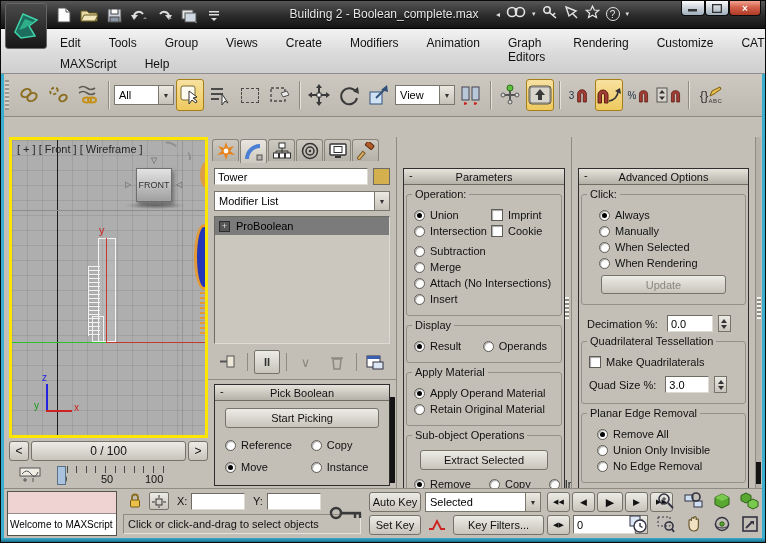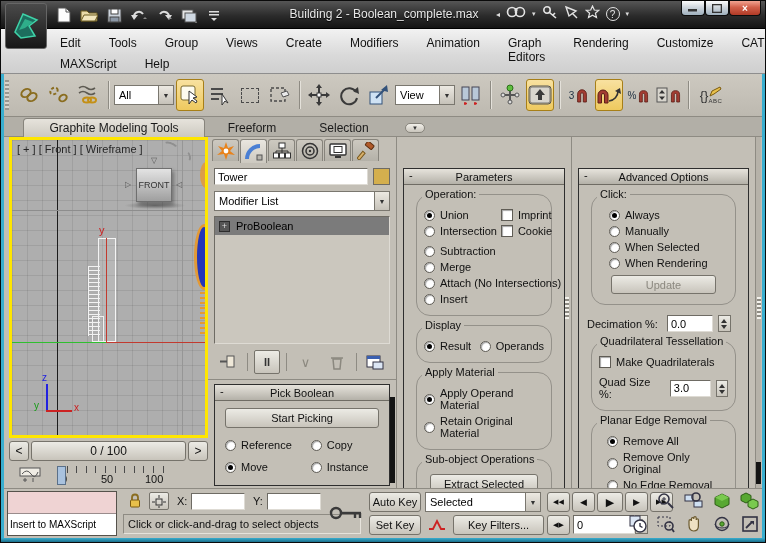--- a/index.html
+++ b/index.html
@@ -55,21 +55,21 @@
   .trackbar{left:8px;top:463px;width:199px;height:23px;}
   .ruler{position:absolute;left:48px;top:2px;width:120px;height:20px;}
   .ticks{position:absolute;left:0;top:0;width:115px;height:7px;background:repeating-linear-gradient(to right,#4a4a4a 0 1px,transparent 1px 9.6px);}
   .tlab{position:absolute;top:7px;font-size:11px;color:#111;}
   .tslider{position:absolute;left:0;top:0;width:9px;height:19px;background:#a9c2de;border:1px solid #5a7089;}
   
   .col{top:136px;height:351px;background:#c3bfb6;}
   .rollout{margin:4px 6px;border:1px solid #2e2e2e;background:#c3bfb6;}
   .rhead{height:16px;background:linear-gradient(#e6e3dc,#b4b1a8);border-bottom:1px solid #6f6c64;display:flex;align-items:center;justify-content:center;font-size:11px;color:#111;position:relative;}
   .rhead .minus{position:absolute;left:5px;top:0;font-size:11px;}
-  .grp{position:relative;border:1px solid #94918a;border-radius:14px;margin:9px 12px 6px;padding:10px 5px 6px;}
+  .grp{position:relative;border:1px solid #94918a;border-radius:3px;margin:9px 2px 6px;padding:10px 5px 6px;}
   .grp>.glab{position:absolute;top:-7px;left:5px;background:#c3bfb6;padding:0 3px;font-size:11px;color:#111;}
   .row{display:flex;align-items:center;gap:5px;margin:4px 2px;}
   .r{position:relative;width:11px;height:11px;border-radius:50%;background:#fff;border:1px solid #5f5c55;box-shadow:inset 1px 1px 1px rgba(0,0,0,.35);flex:none;}
   .r.on::after{content:"";position:absolute;left:2px;top:2px;width:5px;height:5px;border-radius:50%;background:#000;}
   .chk{width:12px;height:12px;background:#fff;border:1px solid #5f5c55;box-shadow:inset 1px 1px 1px rgba(0,0,0,.35);flex:none;}
   .fld{background:#fff;border:1px solid;border-color:#6e6b64 #dedbd4 #dedbd4 #6e6b64;height:17px;font-size:11px;display:flex;align-items:center;padding:0 3px;}
   .spin{width:13px;height:17px;display:flex;flex-direction:column;border:1px solid #76736b;background:linear-gradient(#ecebe5,#c8c4bb);}
   .spin span{flex:1;display:flex;align-items:center;justify-content:center;}
   .tri-u{width:0;height:0;border:3px solid transparent;border-bottom:4px solid #333;margin-bottom:1px;}
   .tri-d{width:0;height:0;border:3px solid transparent;border-top:4px solid #333;margin-top:1px;}
@@ -349,32 +349,20 @@
       <span style="font-size:13px;color:#333;">{}</span>
       <span style="display:flex;flex-direction:column;align-items:center;">
         <svg width="14" height="12" viewBox="0 0 14 12">
             <polygon points="2,10 4,5 12,1 13,3 6,8" fill="#e8c04a" stroke="#7a5a10"></polygon>
           </svg>
         <span style="font-size:6px;color:#333;letter-spacing:.5px;">ABC</span>
       </span>
     </div>
   </div>
 
-  <div class="abs ribbon">
-    <div class="rtab active" style="left:22px;width:182px;">
-        <span>Graphite Modeling Tools</span>
-      </div>
-    <div class="rtab" style="left:216px;width:70px;">
-        <span>Freeform</span>
-      </div>
-    <div class="rtab" style="left:308px;width:70px;">
-        <span>Selection</span>
-      </div>
-    <div class="oval">▼</div>
-  </div>
 
   <div class="abs viewport">
     <div class="abs vplabel">[ + ] [ Front ] [ Wireframe ]</div>
 
     <div class="abs vline" style="left:45px;background:#1c1c1c;"></div>
     <div class="abs vline" style="left:170px;background:#969696;"></div>
     <div class="abs hline" style="left:0;top:70px;width:100%;background:#8d8d8d;"></div>
     <div class="abs hline" style="left:0;top:202px;width:94px;background:#2fbf2f;"></div>
     <div class="abs hline" style="left:94px;top:202px;width:99px;background:#c23a2f;"></div>
 
@@ -713,40 +701,40 @@
         </div>
       </div>
       <div class="grp">
         <span class="glab">Planar Edge Removal</span>
         <div class="row" style="margin-left:10px;">
             <span class="r on"></span>
             <span class="txt">Remove All</span>
           </div>
         <div class="row" style="margin-left:10px;">
             <span class="r"></span>
-            <span class="txt">Remove Only Original</span>
+            <span class="txt">Union Only Invisible</span>
           </div>
         <div class="row" style="margin-left:10px;">
             <span class="r"></span>
             <span class="txt">No Edge Removal</span>
           </div>
       </div>
     </div>
   </div>
 
   <div class="abs scrollstrip" style="left:754px;top:136px;height:351px;">
     <div class="dots" style="top:160px;"></div>
     <div class="thumb" style="top:325px;height:22px;"></div>
   </div>
 
   <div class="abs statusbar">
     <div class="abs listener">
       <div class="lrow1"></div>
       <div class="lrow2">
-          <span>Insert to MAXScript</span>
+          <span>Welcome to MAXScript</span>
         </div>
     </div>
     <div class="abs mini" style="left:124px;top:3px;">
       <svg width="14" height="16" viewBox="0 0 14 16">
           <path d="M4 7 v-2.5 a3 3 0 0 1 6 0 V7" fill="none" stroke="#8a6d1f" stroke-width="1.8"></path>
           <rect x="2.5" y="7" width="9" height="7" rx="1" fill="#e8c04a" stroke="#7a5a10"></rect>
         </svg>
     </div>
     <div class="abs mini" style="left:148px;top:3px;border:1px solid #76736b;border-radius:2px;background:linear-gradient(#ecebe5,#c8c4bb);">
       <svg width="14" height="13" viewBox="0 0 14 13">

